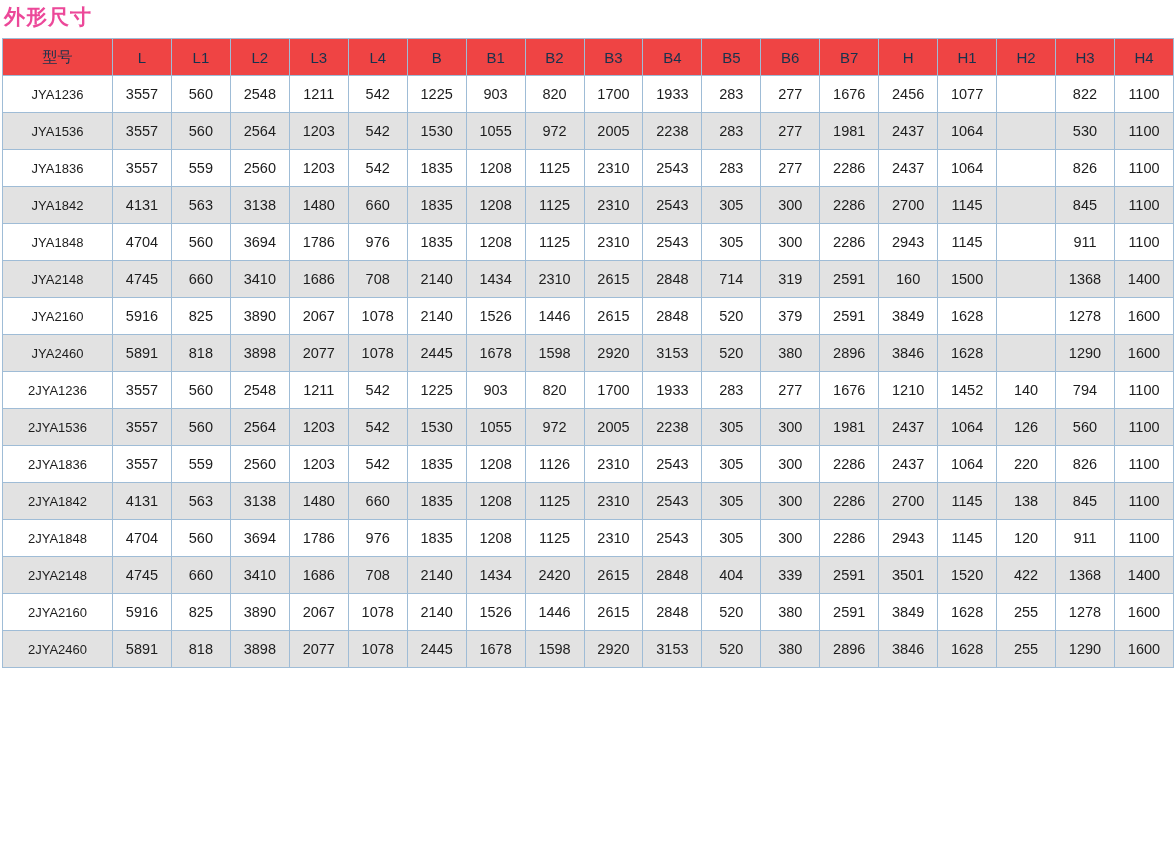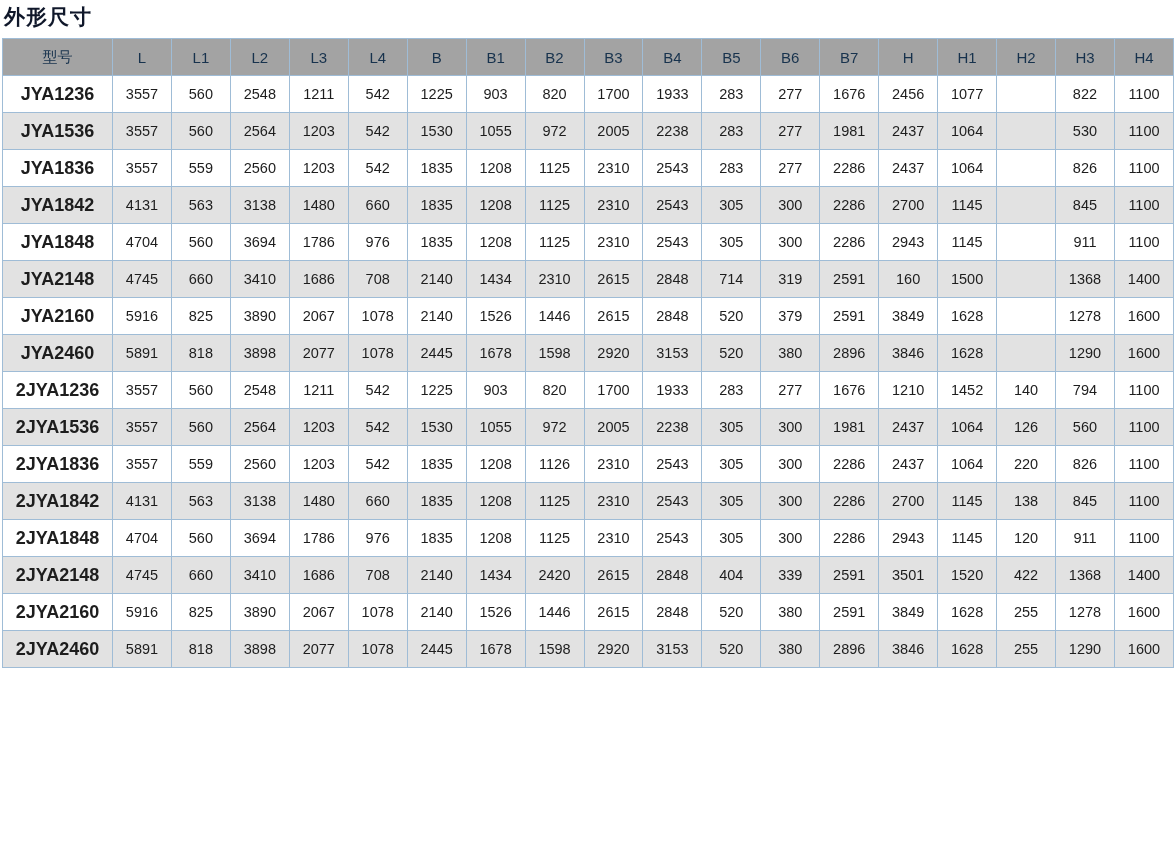--- a/index.html
+++ b/index.html
@@ -16,21 +16,21 @@
   .page {
     width: 1176px;
     height: 850px;
     position: relative;
     box-sizing: border-box;
     padding: 0;
   }
   .title {
     font-size: 21px;
     font-weight: bold;
-    color: #0f172a;
+    color: #ec4899;
     letter-spacing: 1px;
     margin: 4px 0 8px 4px;
     line-height: 26px;
   }
   table.dim-table {
     border-collapse: collapse;
     width: 1172px;
     margin-left: 2px;
     table-layout: fixed;
   }
@@ -41,38 +41,37 @@
     border: 1px solid #9fbcd6;
     text-align: center;
     font-size: 14.5px;
     color: #1d1d1d;
     height: 36px;
     padding: 0 2px;
     white-space: nowrap;
     overflow: hidden;
   }
   table.dim-table thead th {
-    background: #a3a3a3;
+    background: #ef4444;
     color: #17324d;
     font-weight: normal;
     font-size: 15px;
     height: 36px;
   }
   table.dim-table thead th.model-head {
     font-size: 15px;
   }
   table.dim-table tbody tr.row-odd td {
     background: #ffffff;
   }
   table.dim-table tbody tr.row-even td {
     background: #e2e2e2;
   }
   table.dim-table tbody td.model-cell {
-    font-size: 18px;
-    font-weight: bold;
+    font-size: 13px;
   }
 </style>
 </head>
 <body>
 
 <div class="page">
 
   <div class="title">外形尺寸</div>
 
   <table class="dim-table">

